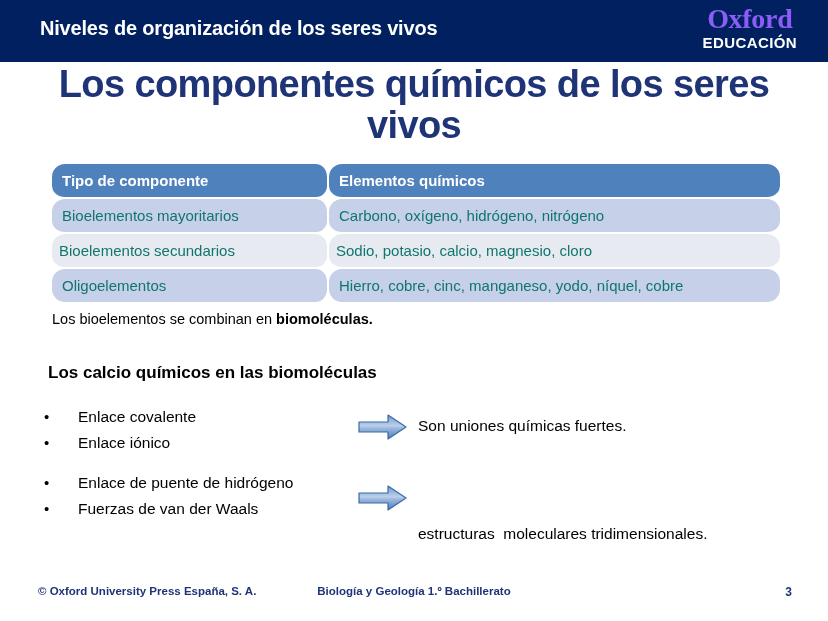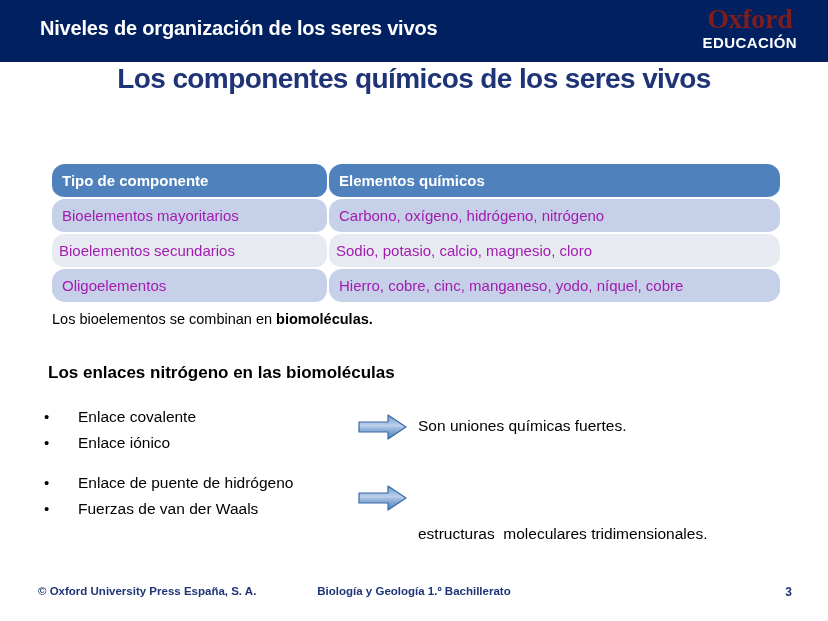--- a/index.html
+++ b/index.html
@@ -38,41 +38,41 @@
     position: absolute;
     right: 31px;
     top: 5px;
     text-align: center;
     line-height: 1;
   }
   .oxford-word {
     font-family: "Liberation Serif", serif;
     font-size: 28px;
     font-weight: bold;
-    color: #7f1d1d;
+    color: #8b5cf6;
     letter-spacing: -0.3px;
     display: block;
   }
   .oxford-sub {
     font-size: 15px;
     font-weight: bold;
     color: #ffffff;
     letter-spacing: 0.4px;
     display: block;
     margin-top: 2px;
   }
 
   
   .slide-title {
     position: absolute;
     left: 44px;
     top: 64px;
     width: 740px;
     text-align: center;
-    font-size: 28px;
+    font-size: 38px;
     font-weight: bold;
     line-height: 1.07;
     color: #1f3477;
     letter-spacing: -0.6px;
   }
 
   
   .content-table {
     position: absolute;
     left: 52px;
@@ -91,21 +91,21 @@
     border-right: 2px solid #ffffff;
     border-radius: 13px;
   }
   .content-table th {
     background: #4f81bd;
     color: #ffffff;
     font-weight: bold;
     height: 20px;
   }
   .content-table td {
-    color: #a21caf;
+    color: #0f766e;
     font-weight: normal;
     height: 20px;
   }
   .row-dark td { background: #c6d0e8; }
   .row-light td { background: #e8eaf2; padding-left: 7px; }
   .col-a { width: 255px; }
   .col-b { width: auto; }
   .content-table tr > *:last-child { border-right: none; }
   .content-table tr:last-child td { border-bottom: none; }
 
@@ -233,21 +233,21 @@
       <td class="col-a">Oligoelementos</td>
       <td class="col-b">Hierro, cobre, cinc, manganeso, yodo, níquel, cobre</td>
     </tr>
   </tbody>
 </table>
 
 <div class="combine-line">
   <span>Los bioelementos se combinan en </span><b>biomoléculas.</b>
 </div>
 
-<div class="sub-heading">Los enlaces nitrógeno en las biomoléculas</div>
+<div class="sub-heading">Los calcio químicos en las biomoléculas</div>
 
 <div class="bullet-group bullet-group-1">
   <div class="bullet-row">
     <span class="bullet-dot">•</span>
     <span class="bullet-text">Enlace covalente</span>
   </div>
   <div class="bullet-row">
     <span class="bullet-dot">•</span>
     <span class="bullet-text">Enlace iónico</span>
   </div>

